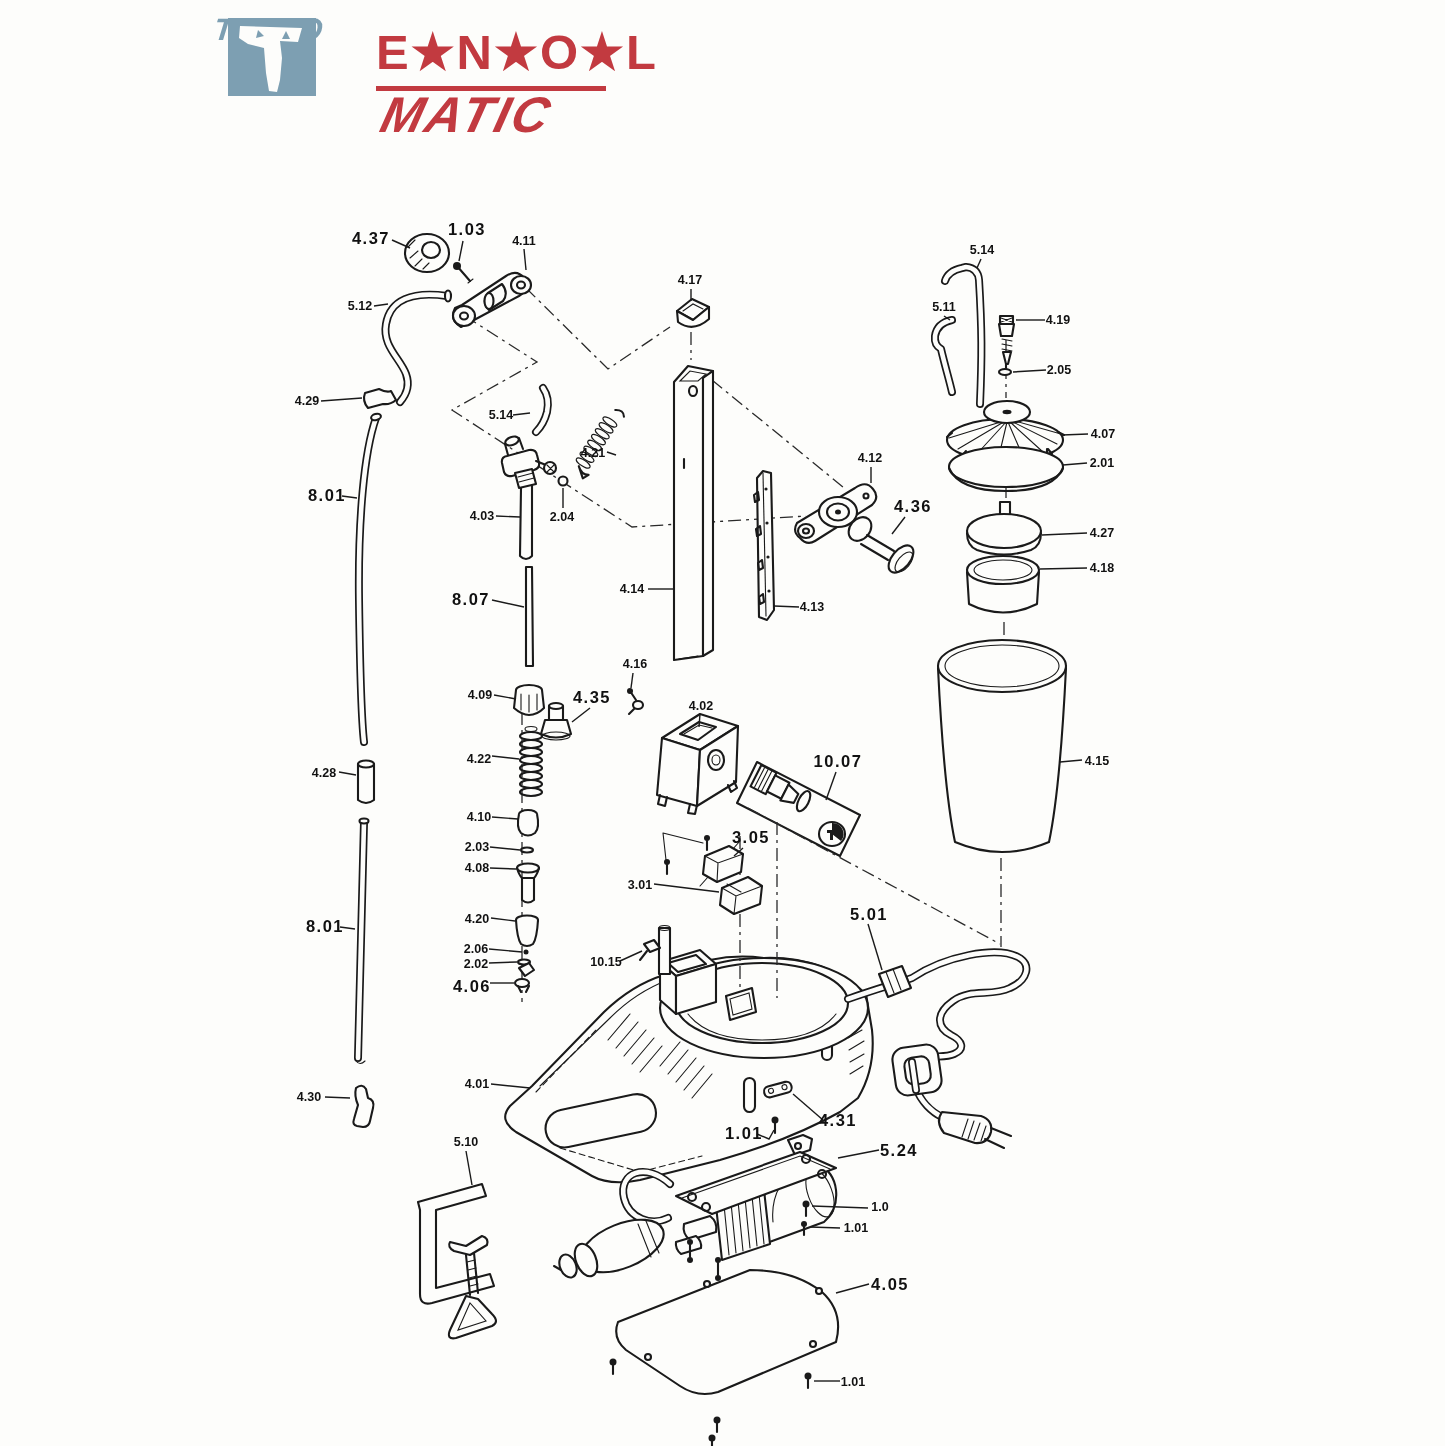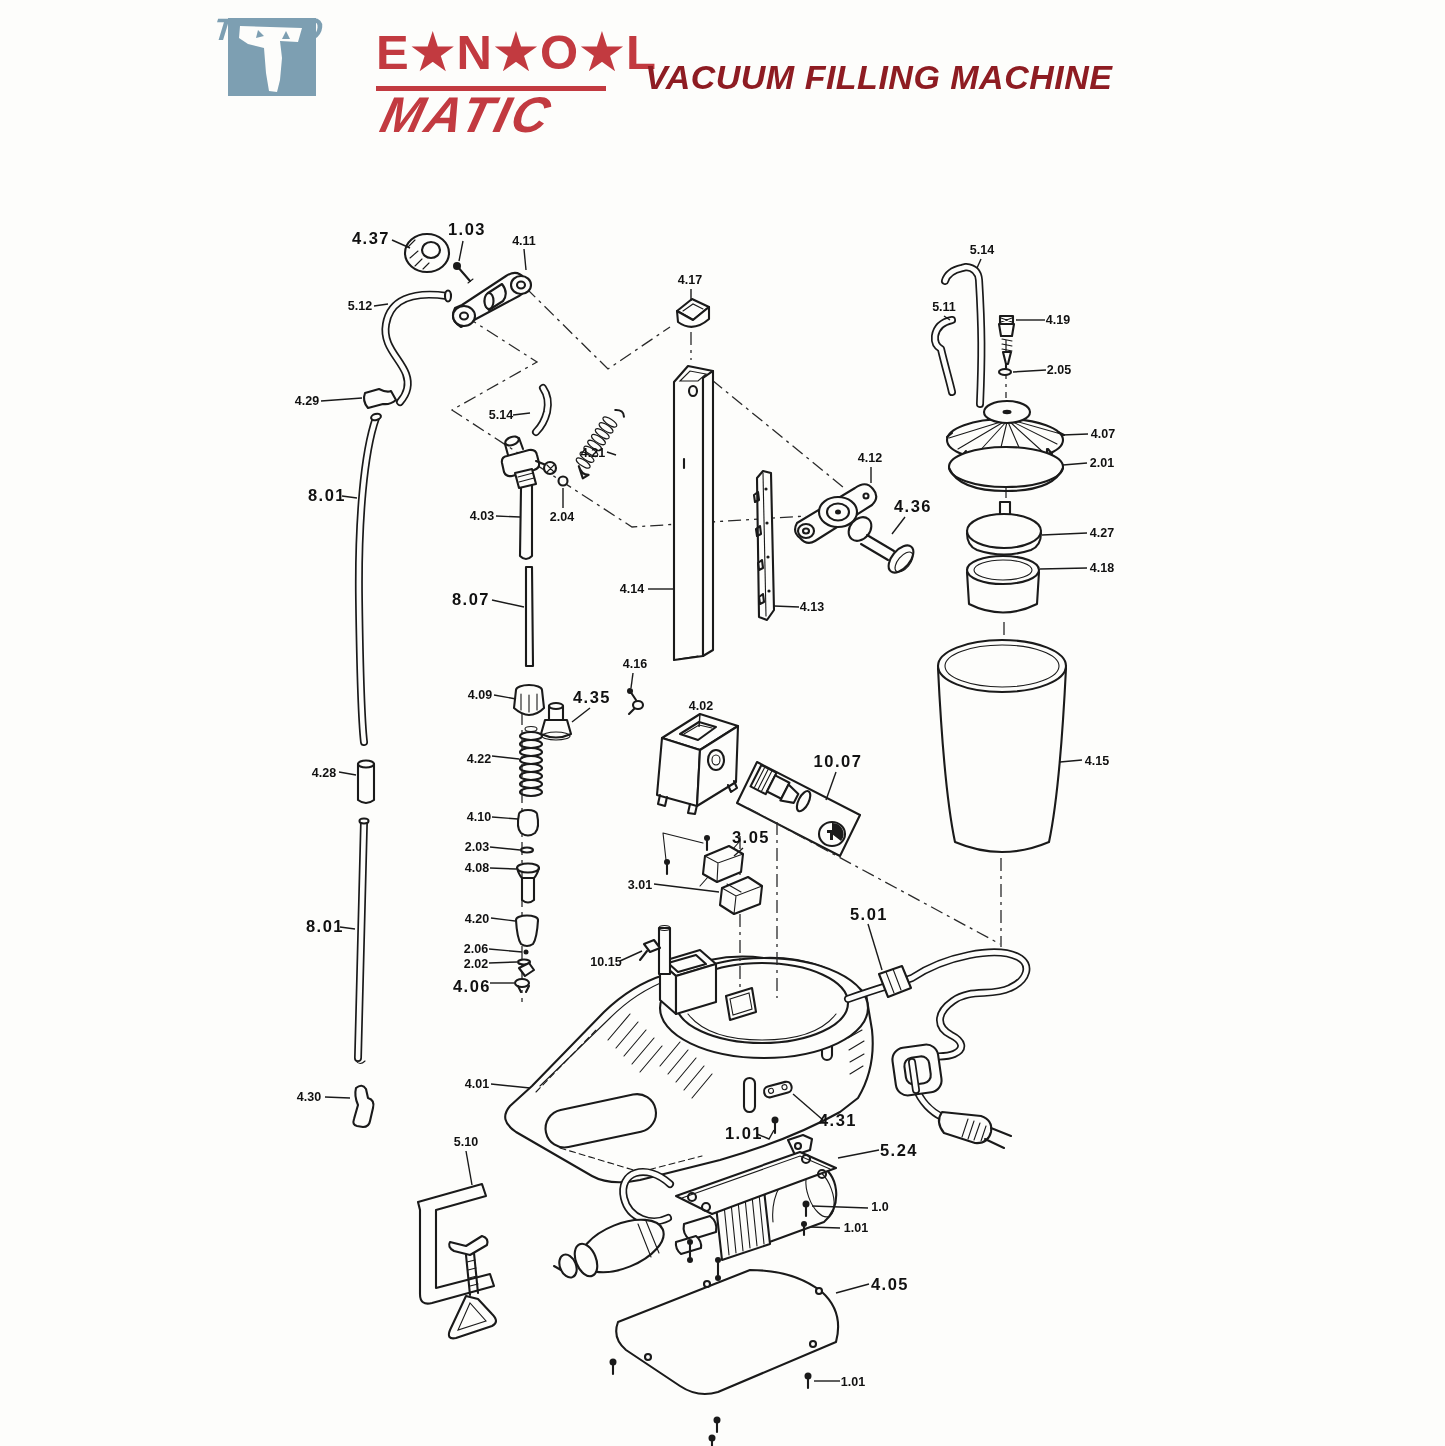--- a/index.html
+++ b/index.html
@@ -42,21 +42,20 @@
       <svg class="tenco-mark" width="88" height="78" viewBox="0 0 88 78">
         <rect x="0" y="0" width="88" height="78" fill="#7d9fb2"></rect>
         <path fill="#fdfdfb" d="M12 8 L74 10 L70 24 L52 23 L54 40 L52 62 L49 74 L41 73 L38 55 L36 30 L20 26 L11 20 Z"></path>
         <path fill="#7d9fb2" d="M30 12 l6 6 -8 2 z M58 13 l-4 8 8 0 z"></path>
       </svg>
     </div>
     <div class="enol">
       <div class="enol-top">E★N★O★L</div>
       <div class="enol-bottom">MATIC</div>
     </div>
-    <div class="main-title">VACUUM FILLING MACHINE</div>
   </div>
 
   <svg width="1445" height="1446" viewBox="0 0 1445 1446">
 
     <g>
       <path class="ph" d="M526 288 L608 369 L670 327"></path>
       <path class="ph" d="M712 380 L843 487"></path>
       <path class="ph" d="M465 316 L537 362 L452 410 L632 527 L806 516"></path>
       <path class="ph" d="M691 332 V 360"></path>
       <path class="ph" d="M522 686 V 1002"></path>

